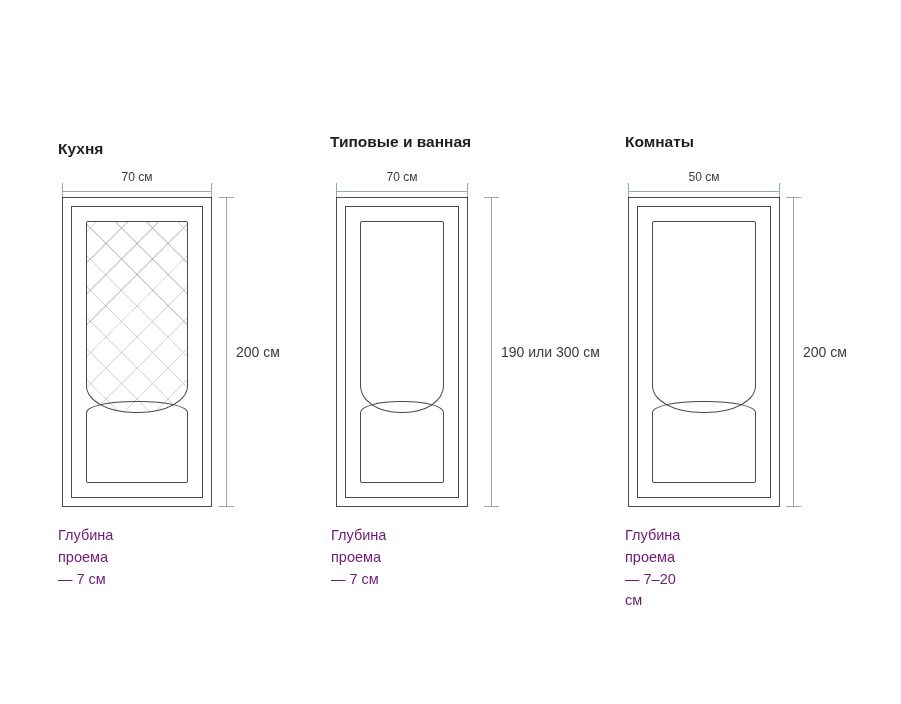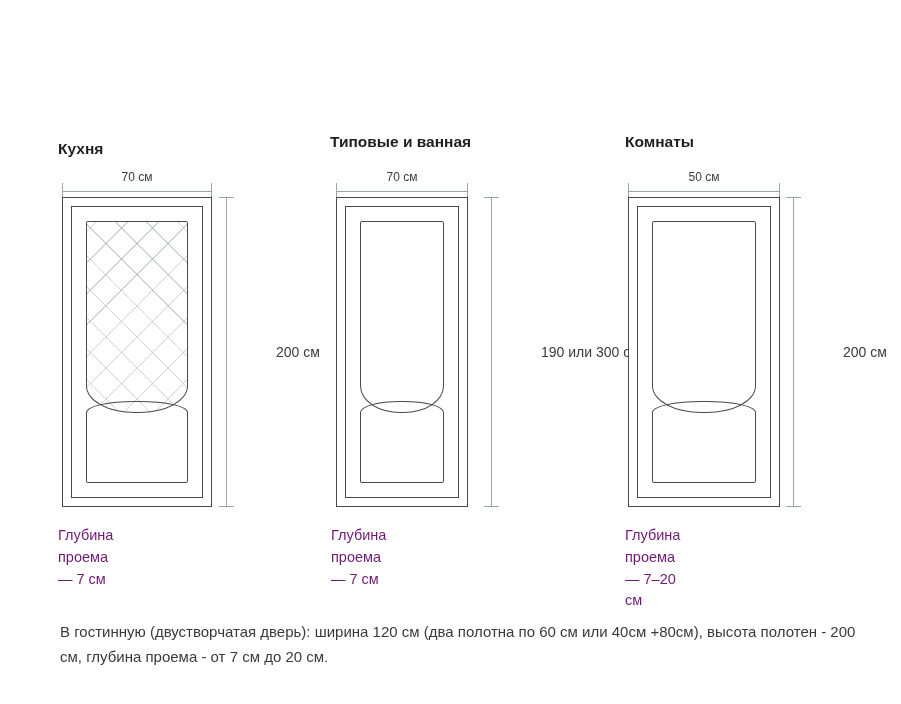--- a/index.html
+++ b/index.html
@@ -99,21 +99,20 @@
   .dim-side .tick-b { bottom: 0; }
   .dim-side .label {
     position: absolute;
     left: 10px;
     top: 50%;
     transform: translateY(-50%);
     font-size: 14px;
     color: #3a3a3a;
     white-space: nowrap;
     line-height: 1.35;
-    margin-left: 40px;
   }
 
   
   .door {
     position: absolute;
     border: 1.6px solid #4a4a4a;
     background: #ffffff;
     box-sizing: border-box;
   }
   .door-inner {
@@ -250,15 +249,14 @@
     <div class="dim-side" style="left:793px; top:197px; height:310px;">
       <div class="tick-t"></div>
       <div class="tick-b"></div>
       <div class="label">200 см</div>
     </div>
 
     <div class="depth" style="left:625px; top:525px;">Глубина
 проема — 7–20 см</div>
   </div>
 
-  <div class="footer">В гостинную (двустворчатая дверь): ширина 120 см (два полотна по 60 см или 40см +80см), высота полотен - 200 см, глубина проема - от 7 см до 20 см.</div>
 
 </div>
 
 </body></html>

